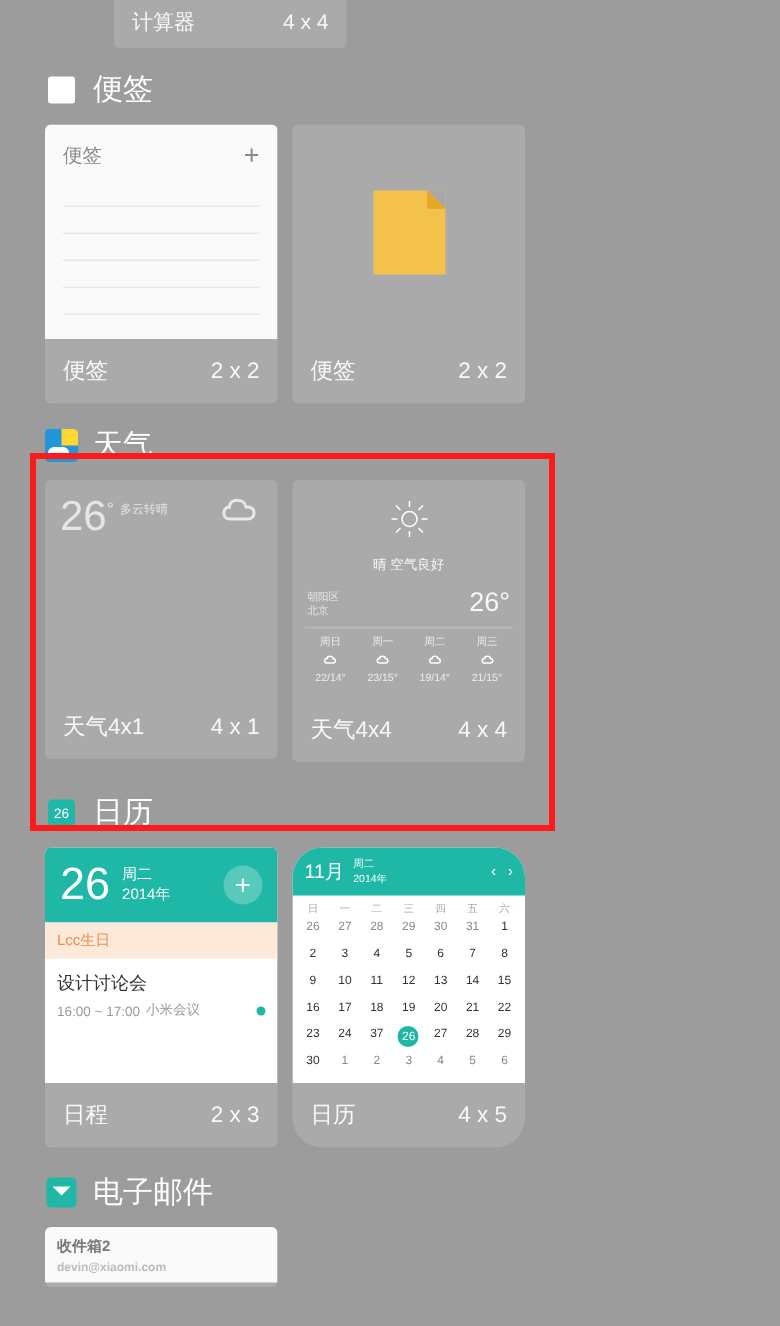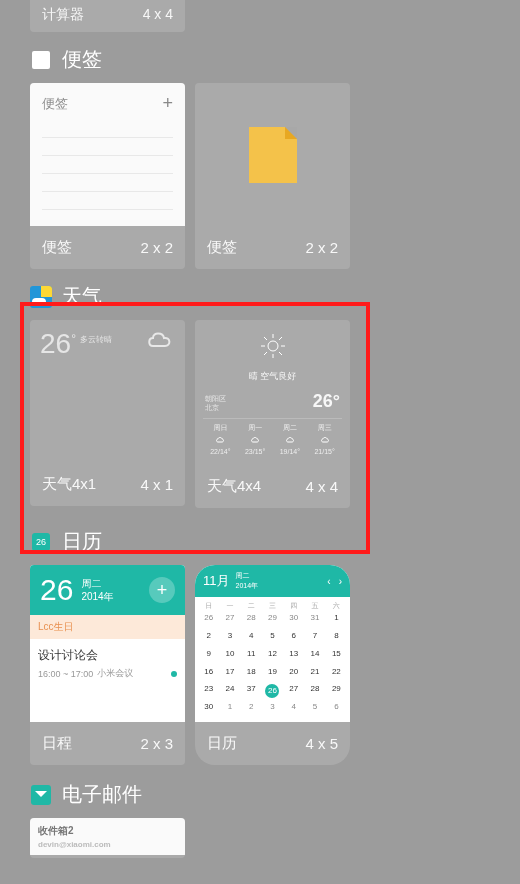--- a/index.html
+++ b/index.html
@@ -109,21 +109,21 @@
   .w41 .deg { font-size:12px; margin-top:4px;}
   .w41 .sub { font-size:8px; color:rgba(255,255,255,0.7); margin-left:4px; margin-top:6px;}
   .cloud-icon svg { stroke:#e8e8e8; fill:none; stroke-width:2;}
 
   
   .w44 { color:rgba(255,255,255,0.9); width:100%; height:100%; padding:8px 8px 4px 8px; font-size:8px; display:flex; flex-direction:column;}
   .w44 .sun { text-align:center; padding:4px 0;}
   .w44 .desc { text-align:center; font-size:9px; margin:4px 0;}
   .w44 .mid { display:flex; justify-content:space-between; align-items:flex-end; margin:4px 2px 6px 2px;}
   .w44 .mid .loc { font-size:7px; color:rgba(255,255,255,0.7); line-height:1.3;}
-  .w44 .mid .bigtemp { font-size:18px; font-weight:700;}
+  .w44 .mid .bigtemp { font-size:18px; font-weight:400;}
   .w44 .fc { display:flex; justify-content:space-between; border-top:1px solid rgba(255,255,255,0.2); padding-top:4px;}
   .w44 .fc .day { text-align:center; flex:1; font-size:7px; color:rgba(255,255,255,0.8);}
   .w44 .fc .day .di { margin:3px 0;}
 
   
   .sched-prev { background:#fff; width:100%; height:100%; display:flex; flex-direction:column;}
   .sched-head { background:#1fb8a6; color:#fff; display:flex; align-items:center; padding:8px 10px; gap:8px;}
   .sched-head .bigday { font-size:30px; font-weight:300;}
   .sched-head .stack { font-size:10px; line-height:1.3;}
   .sched-head .addbtn { margin-left:auto; width:26px;height:26px;border-radius:50%; background:rgba(255,255,255,0.25); display:flex;align-items:center;justify-content:center; font-size:18px;}
@@ -159,21 +159,21 @@
     content:''; position:absolute; left:2px; bottom:2px; width:14px; height:8px; background:#fff; border-radius:8px;
   }
   .app-icon-cal { width:18px;height:18px; background:#1fb8a6; border-radius:3px; display:flex;align-items:center;justify-content:center; color:#fff; font-size:9px;}
   .app-icon-mail { width:20px;height:20px; background:#1fb8a6; border-radius:3px; position:relative;}
   .app-icon-mail::after{ content:''; position:absolute; left:4px; top:6px; width:0;height:0; border-left:6px solid transparent; border-right:6px solid transparent; border-top:6px solid #fff;}
   .app-icon-notes { width:18px;height:18px; background:#fff; border-radius:2px;}
 </style>
 </head>
 <body>
 
-<div class="section" style="padding-top:0;">
+<div class="section" style="padding-top:0;margin-left:46px;">
   <div class="partial-card">
     <span>计算器</span>
     <span>4 x 4</span>
   </div>
 </div>
 
 <div class="section">
   <div class="section-header">
     <span class="icon-box">
         <span class="app-icon-notes"></span>

